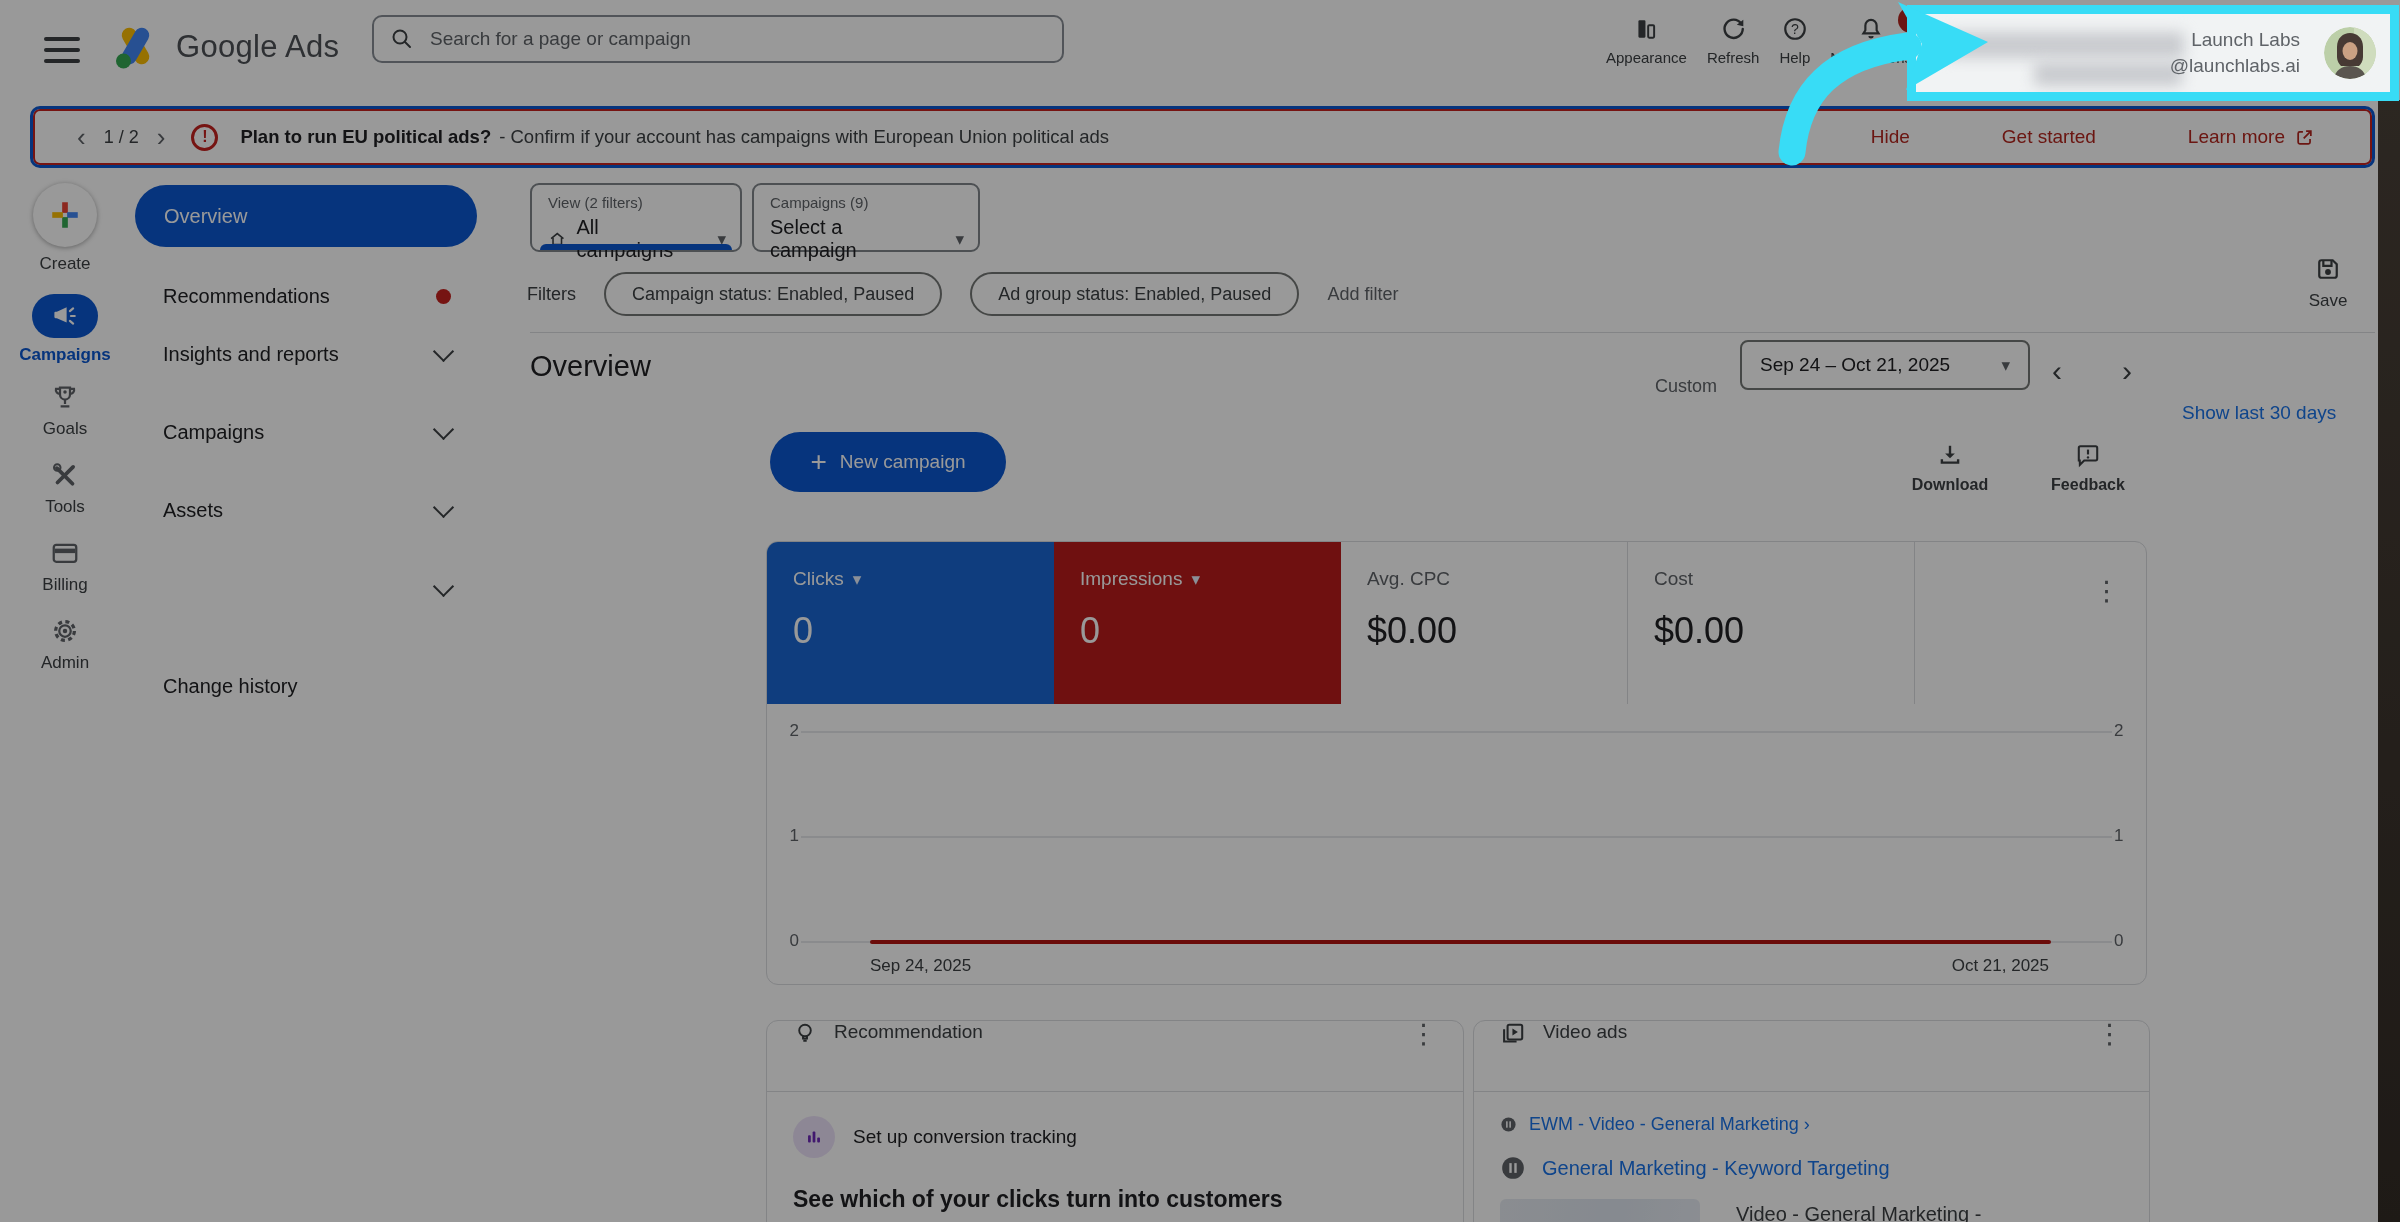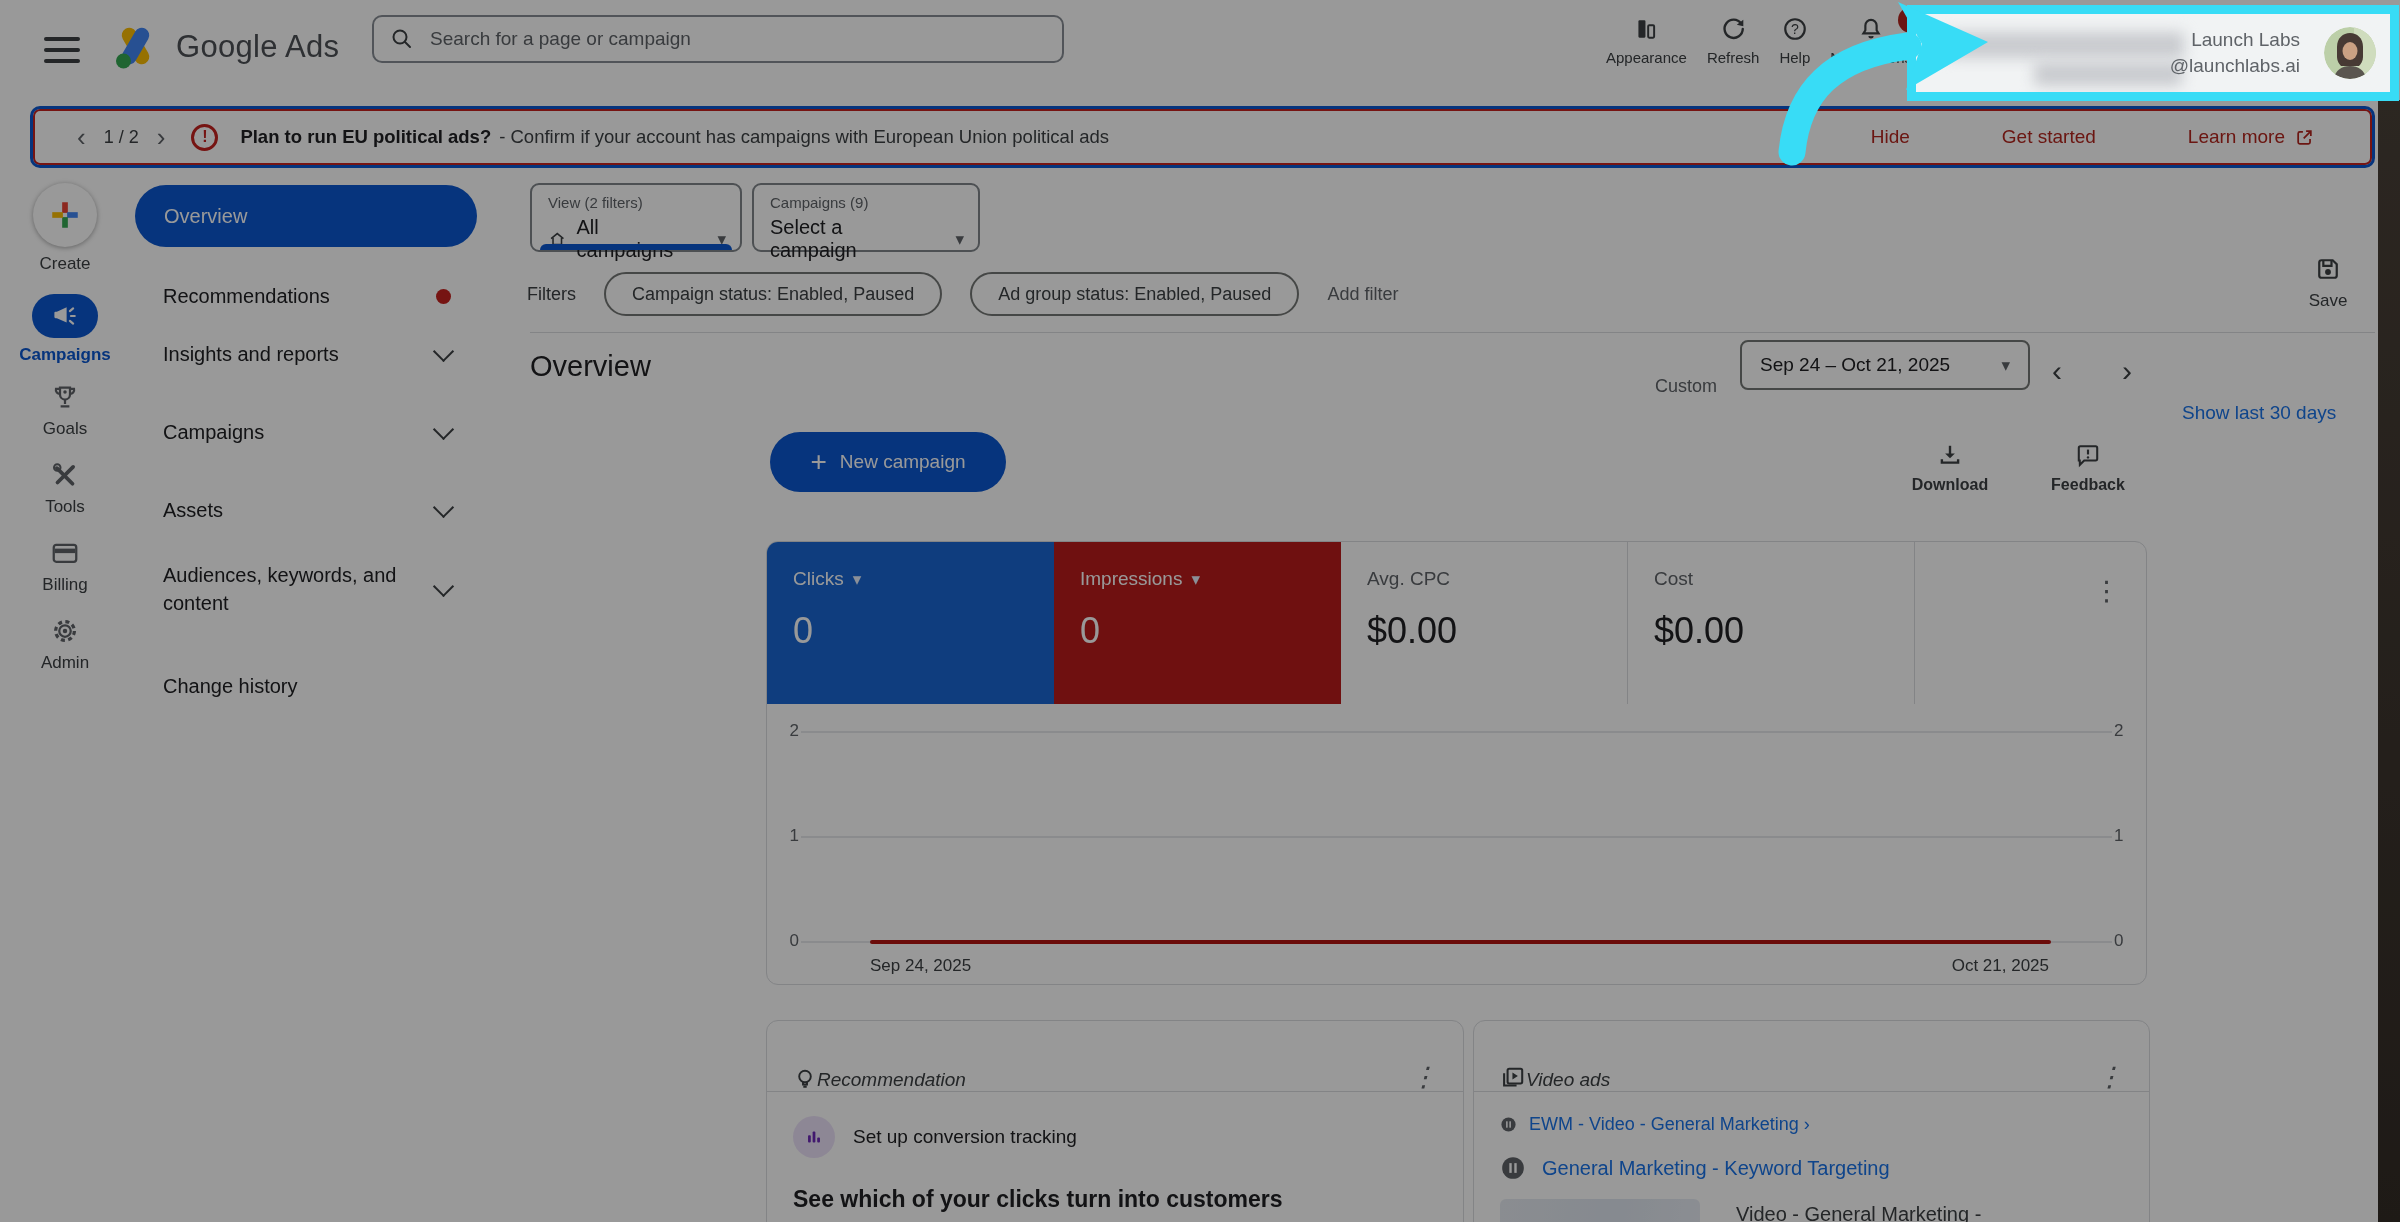--- a/index.html
+++ b/index.html
@@ -109,22 +109,22 @@
   .ytick.l{left:8px;text-align:right;}
   .ytick.r{right:8px;text-align:left;}
   #zeroline{position:absolute;left:103px;width:1181px;top:236px;height:4px;background:#b31412;border-radius:2px;}
   .xdate{position:absolute;top:252px;font-size:17px;color:#3c4043;}
   #xdate-l{left:103px;}
   #xdate-r{right:97px;}
   
   .card{position:absolute;top:1020px;height:310px;border:1px solid #dadce0;border-radius:12px;box-sizing:border-box;background:#fff;overflow:hidden;}
   #reccard{left:766px;width:698px;}
   #vidcard{left:1473px;width:677px;}
-  .cardhead{height:70px;display:flex;align-items:flex-end;padding:0 26px;border-bottom:1px solid #dadce0;
-    font-size:19px;color:#3c4043;font-style:italic;}
+  .cardhead{height:70px;display:flex;align-items:flex-start;padding:0 26px;gap:17px;border-bottom:1px solid #dadce0;
+    font-size:19px;color:#3c4043;}
   .cardhead .dots{margin-left:auto;}
   #recbody{padding:24px 26px 0;}
   #rectag{display:flex;align-items:center;gap:18px;}
   #purple-circ{width:42px;height:42px;border-radius:50%;background:#ece2f9;display:flex;align-items:center;justify-content:center;flex:none;}
   #rectag-label{font-size:19px;color:#202124;}
   #rec-headline{margin-top:28px;font-size:23px;font-weight:bold;color:#202124;}
   .vline{display:flex;align-items:center;margin:0 26px;}
   #vline1{margin-top:22px;gap:12px;font-size:18px;color:#1a73e8;}
   #vline2{margin-top:20px;gap:16px;font-size:20px;font-weight:500;color:#1a73e8;}
   .vlink{cursor:pointer;}
@@ -312,21 +312,20 @@
   </div>
   <div class="subnav-item" style="top:232px;height:40px">
     <span>Campaigns</span>
     <span class="chev"></span>
   </div>
   <div class="subnav-item" style="top:310px;height:40px">
     <span>Assets</span>
     <span class="chev"></span>
   </div>
   <div class="subnav-item" style="top:378px;height:62px">
-    <span style="width:252px">Audiences, keywords, and content</span>
     <span class="chev"></span>
   </div>
   <div class="subnav-item" style="top:486px;height:40px">
     <span>Change history</span>
   </div>
 </div>
 
 <div class="selbox" id="viewbox">
   <div class="lab">View (2 filters)</div>
   <div class="val">

